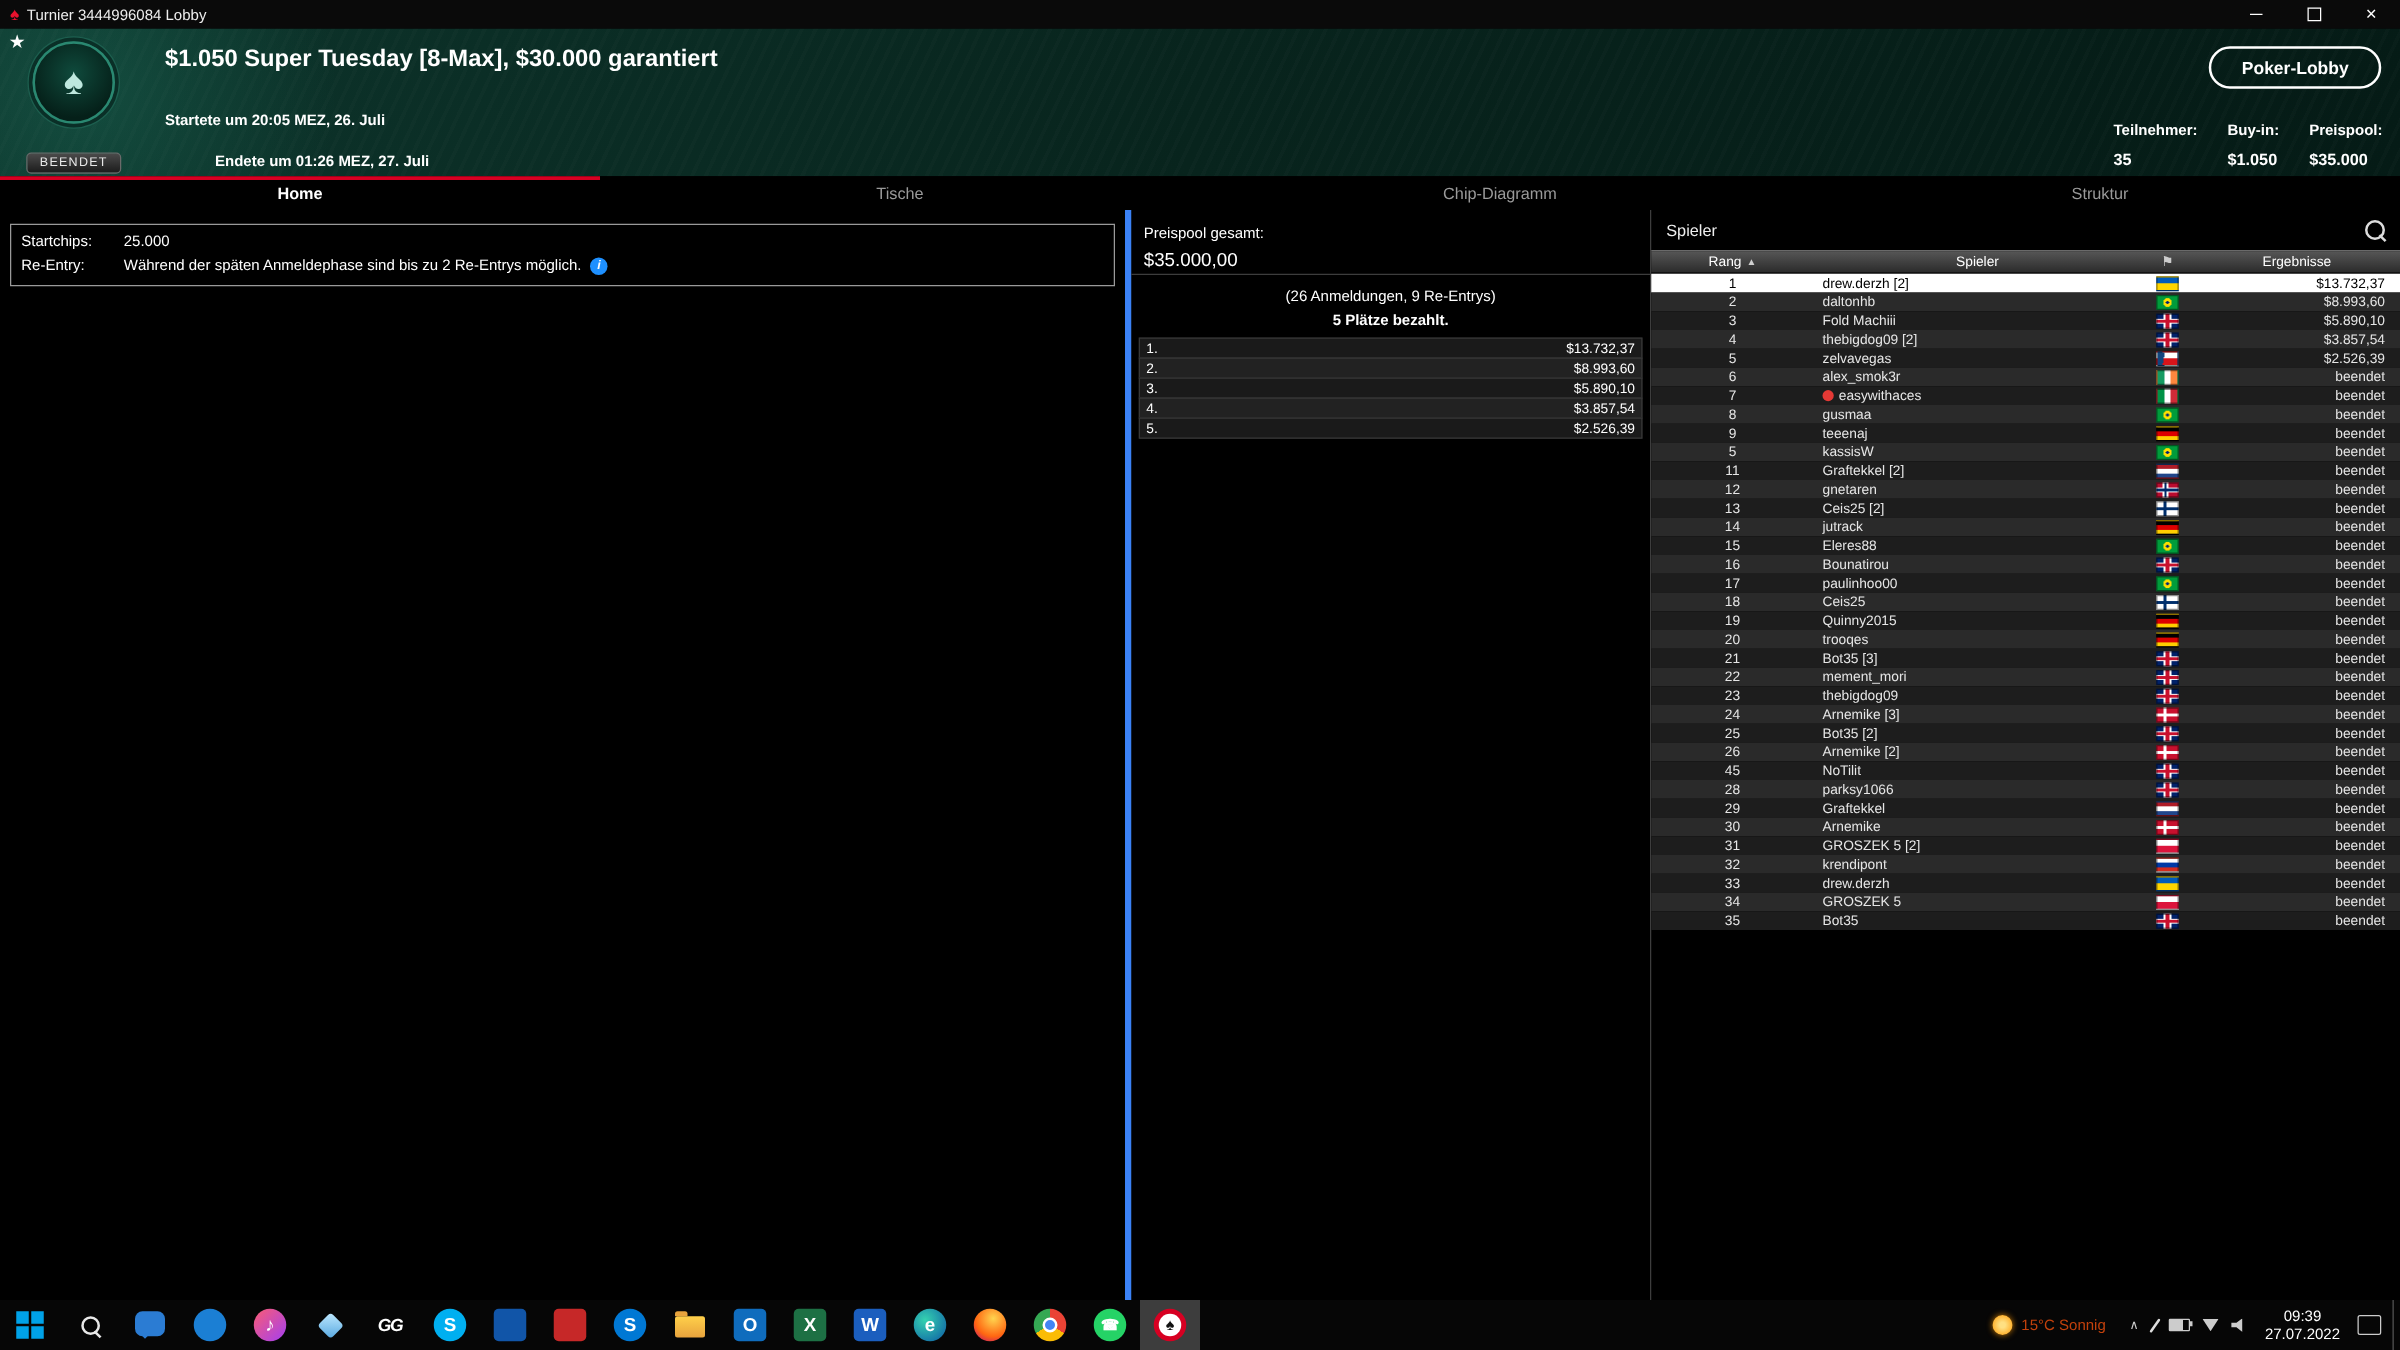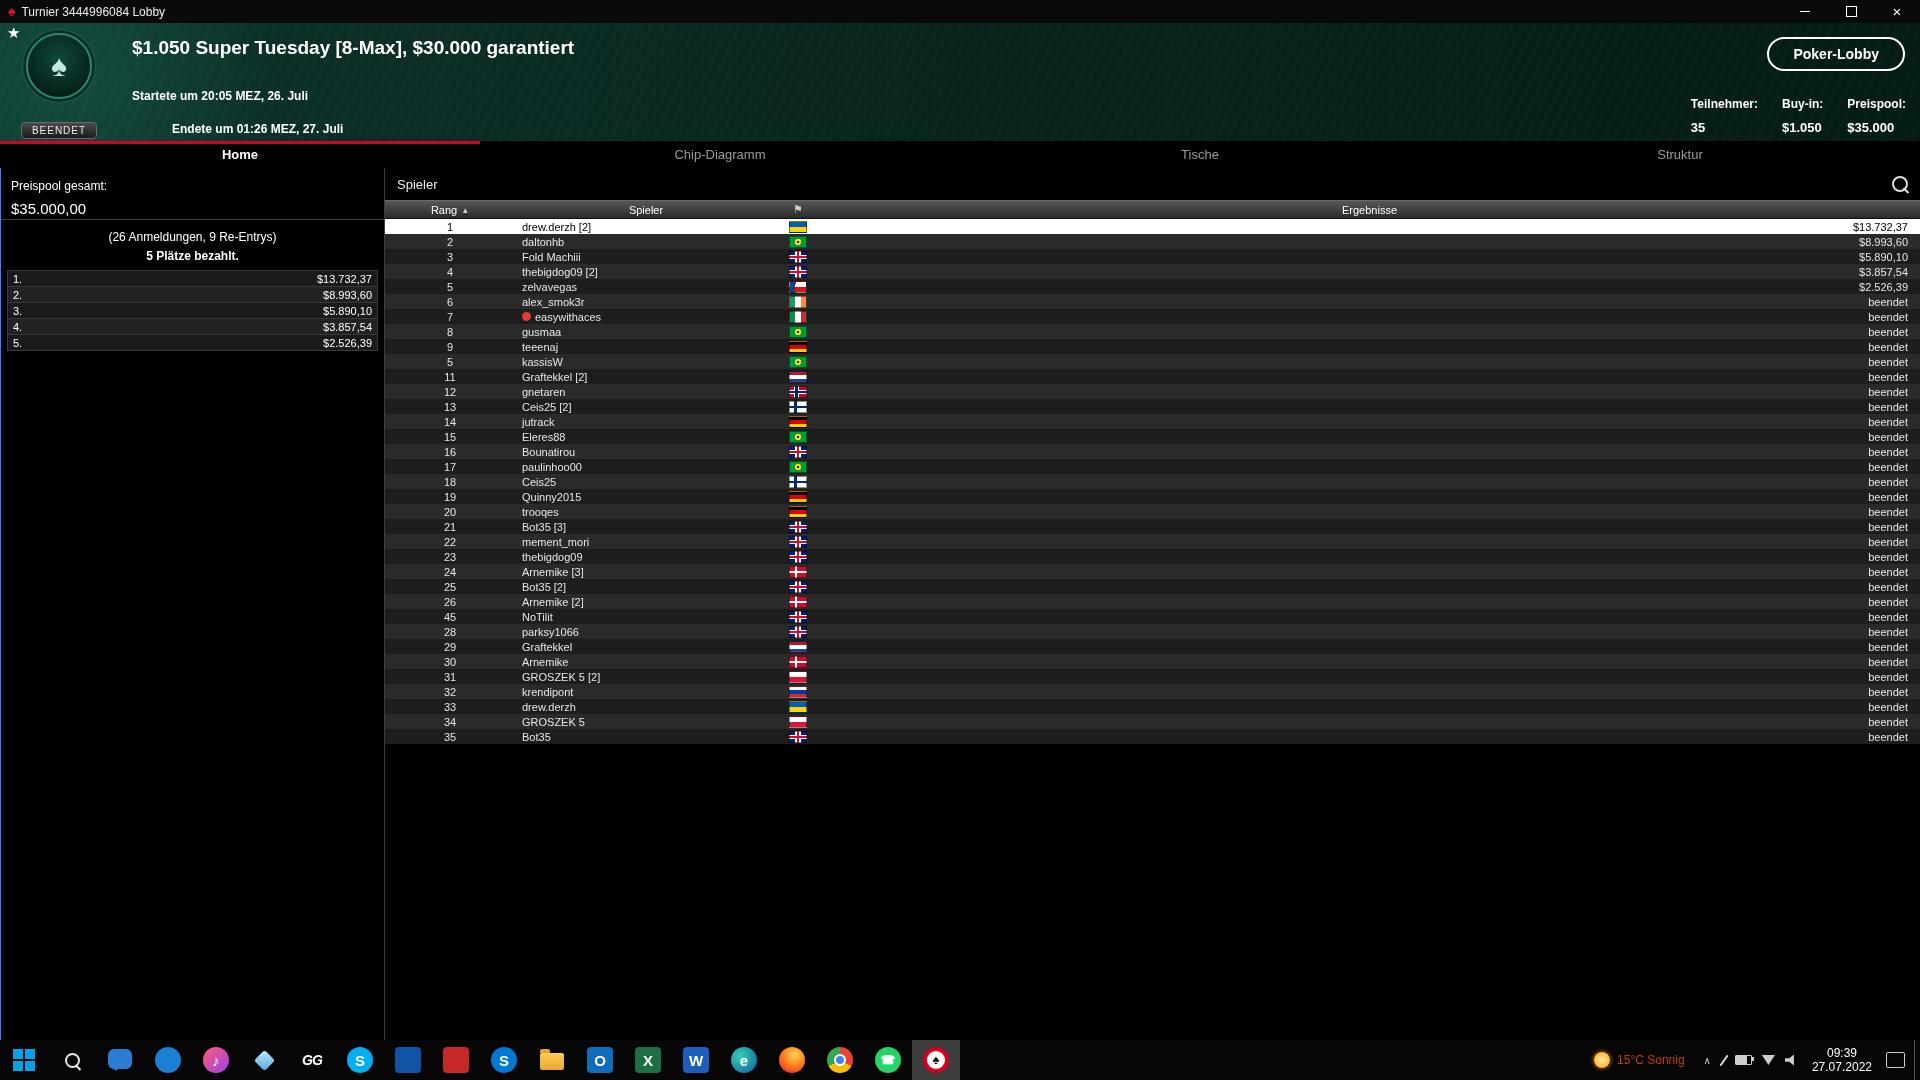--- a/index.html
+++ b/index.html
@@ -57,21 +57,21 @@
   
   .content{position:absolute;top:168px;left:0;right:0;bottom:40px;display:flex;background:#000;}
   .left-panel{width:900px;}
   .info-box{margin:11px 8px 0 8px;border:1px solid #9a9a9a;padding:4px 8px 6px 8px;}
   .info-row{display:flex;align-items:center;font-size:12px;line-height:19px;}
   .info-label{width:82px;flex-shrink:0;}
   .info-icon{width:14px;height:14px;border-radius:50%;background:#1e90ff;color:#fff;font-size:10px;
       font-weight:bold;font-style:italic;display:inline-flex;align-items:center;justify-content:center;
       margin-left:7px;flex-shrink:0;}
 
-  .mid-panel{width:385px;border-left:1px solid #3b82f6;border-right:1px solid #3d3d3d;box-sizing:border-box;}
+  .mid-panel{width:421px;border-left:5px solid #3b82f6;border-right:1px solid #3d3d3d;box-sizing:border-box;}
   .pool-box{height:52px;box-sizing:border-box;padding:11px 10px 0 10px;border-bottom:1px solid #3d3d3d;}
   .pool-label{font-size:12px;}
   .pool-value{font-size:15px;margin-top:7px;}
   .entries-note{text-align:center;font-size:12px;margin-top:10px;}
   .paid-note{text-align:center;font-size:12px;font-weight:bold;margin-top:5px;}
   .prize-list{margin:7px 6px 0 6px;}
   .prize-row{display:flex;justify-content:space-between;align-items:center;height:15px;
       padding:0 5px;font-size:11px;background:#1a1a1a;border:1px solid #383838;margin-top:-1px;}
   .prize-row:nth-child(even){background:#222;}
   .prize-list .prize-row:first-child{margin-top:0;}
@@ -222,27 +222,41 @@
      </div>
         <div class="stat">
        <div class="stat-label">Preispool:</div>
        <div class="stat-value">$35.000</div>
      </div>
       </div>
   </div>
 
   <div class="tabbar" id="tabbar">
       <div class="tab active">Home</div>
+      <div class="tab">Tische</div>
       <div class="tab">Chip-Diagramm</div>
-      <div class="tab">Tische</div>
       <div class="tab">Struktur</div>
     </div>
 
   <div class="content">
 
+    <div class="left-panel">
+      <div class="info-box" id="info-box">
+          <div class="info-row">
+       <span class="info-label">Startchips:</span>
+       <span class="info-text">25.000</span>
+
+     </div>
+          <div class="info-row">
+       <span class="info-label">Re-Entry:</span>
+       <span class="info-text">Während der späten Anmeldephase sind bis zu 2 Re-Entrys möglich.</span>
+       <span class="info-icon">i</span>
+     </div>
+        </div>
+    </div>
 
     <div class="mid-panel">
       <div class="pool-box">
         <div class="pool-label">Preispool gesamt:</div>
         <div class="pool-value">$35.000,00</div>
       </div>
       <div class="entries-note">(26 Anmeldungen, 9 Re-Entrys)</div>
       <div class="paid-note">5 Plätze bezahlt.</div>
       <div class="prize-list" id="prize-list">
           <div class="prize-row">

